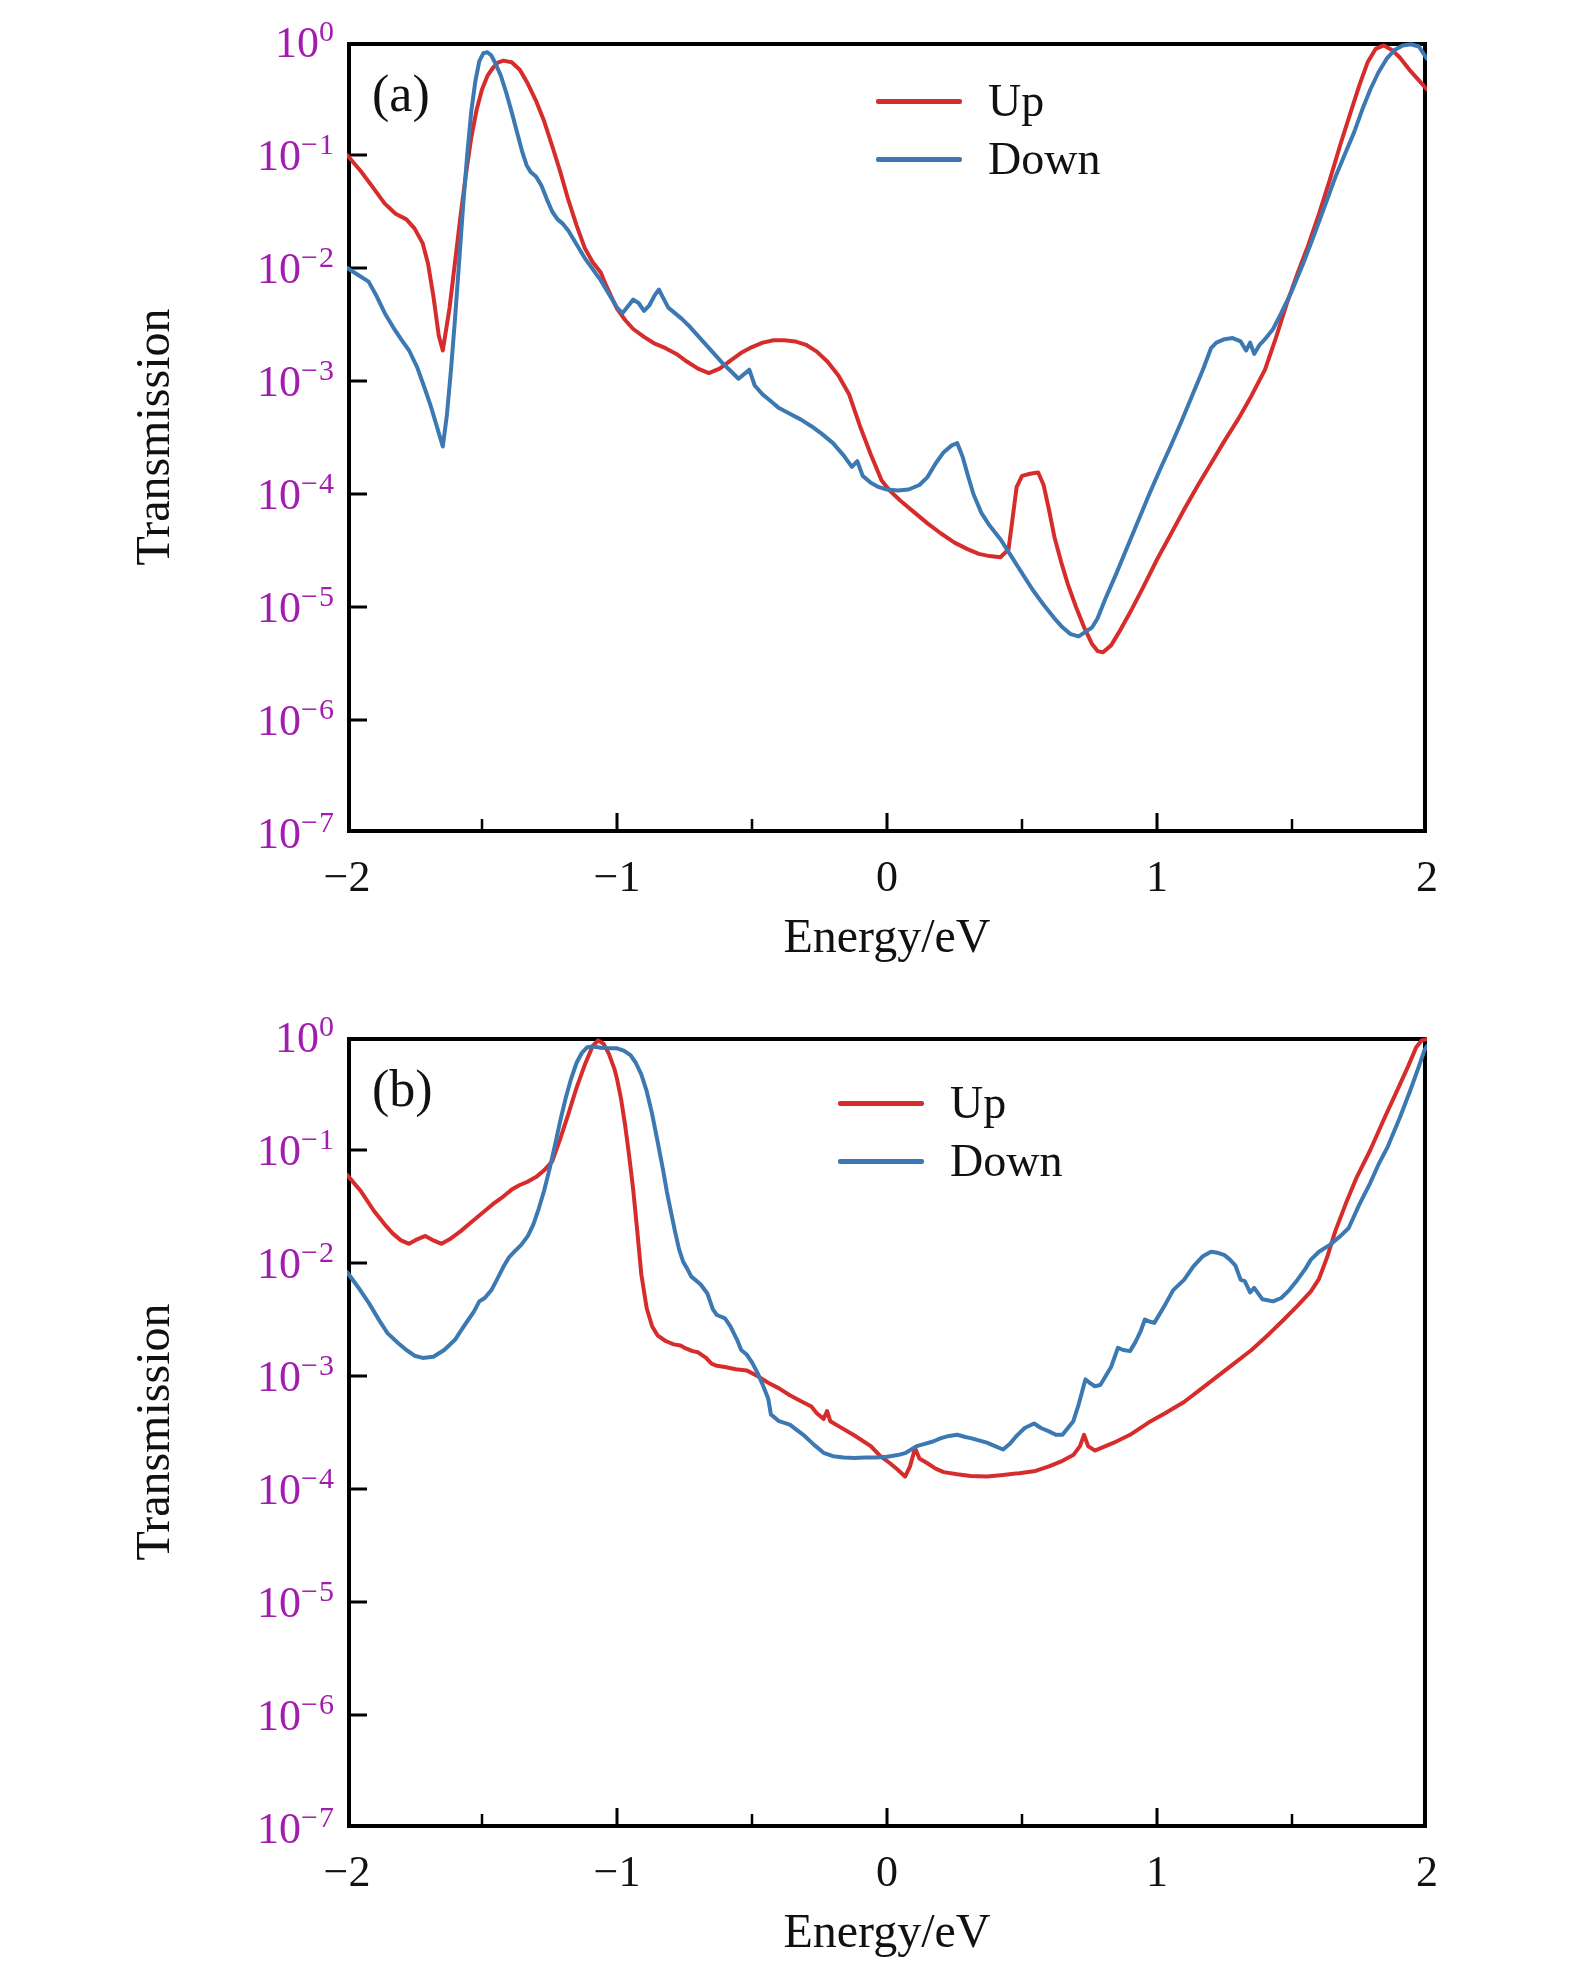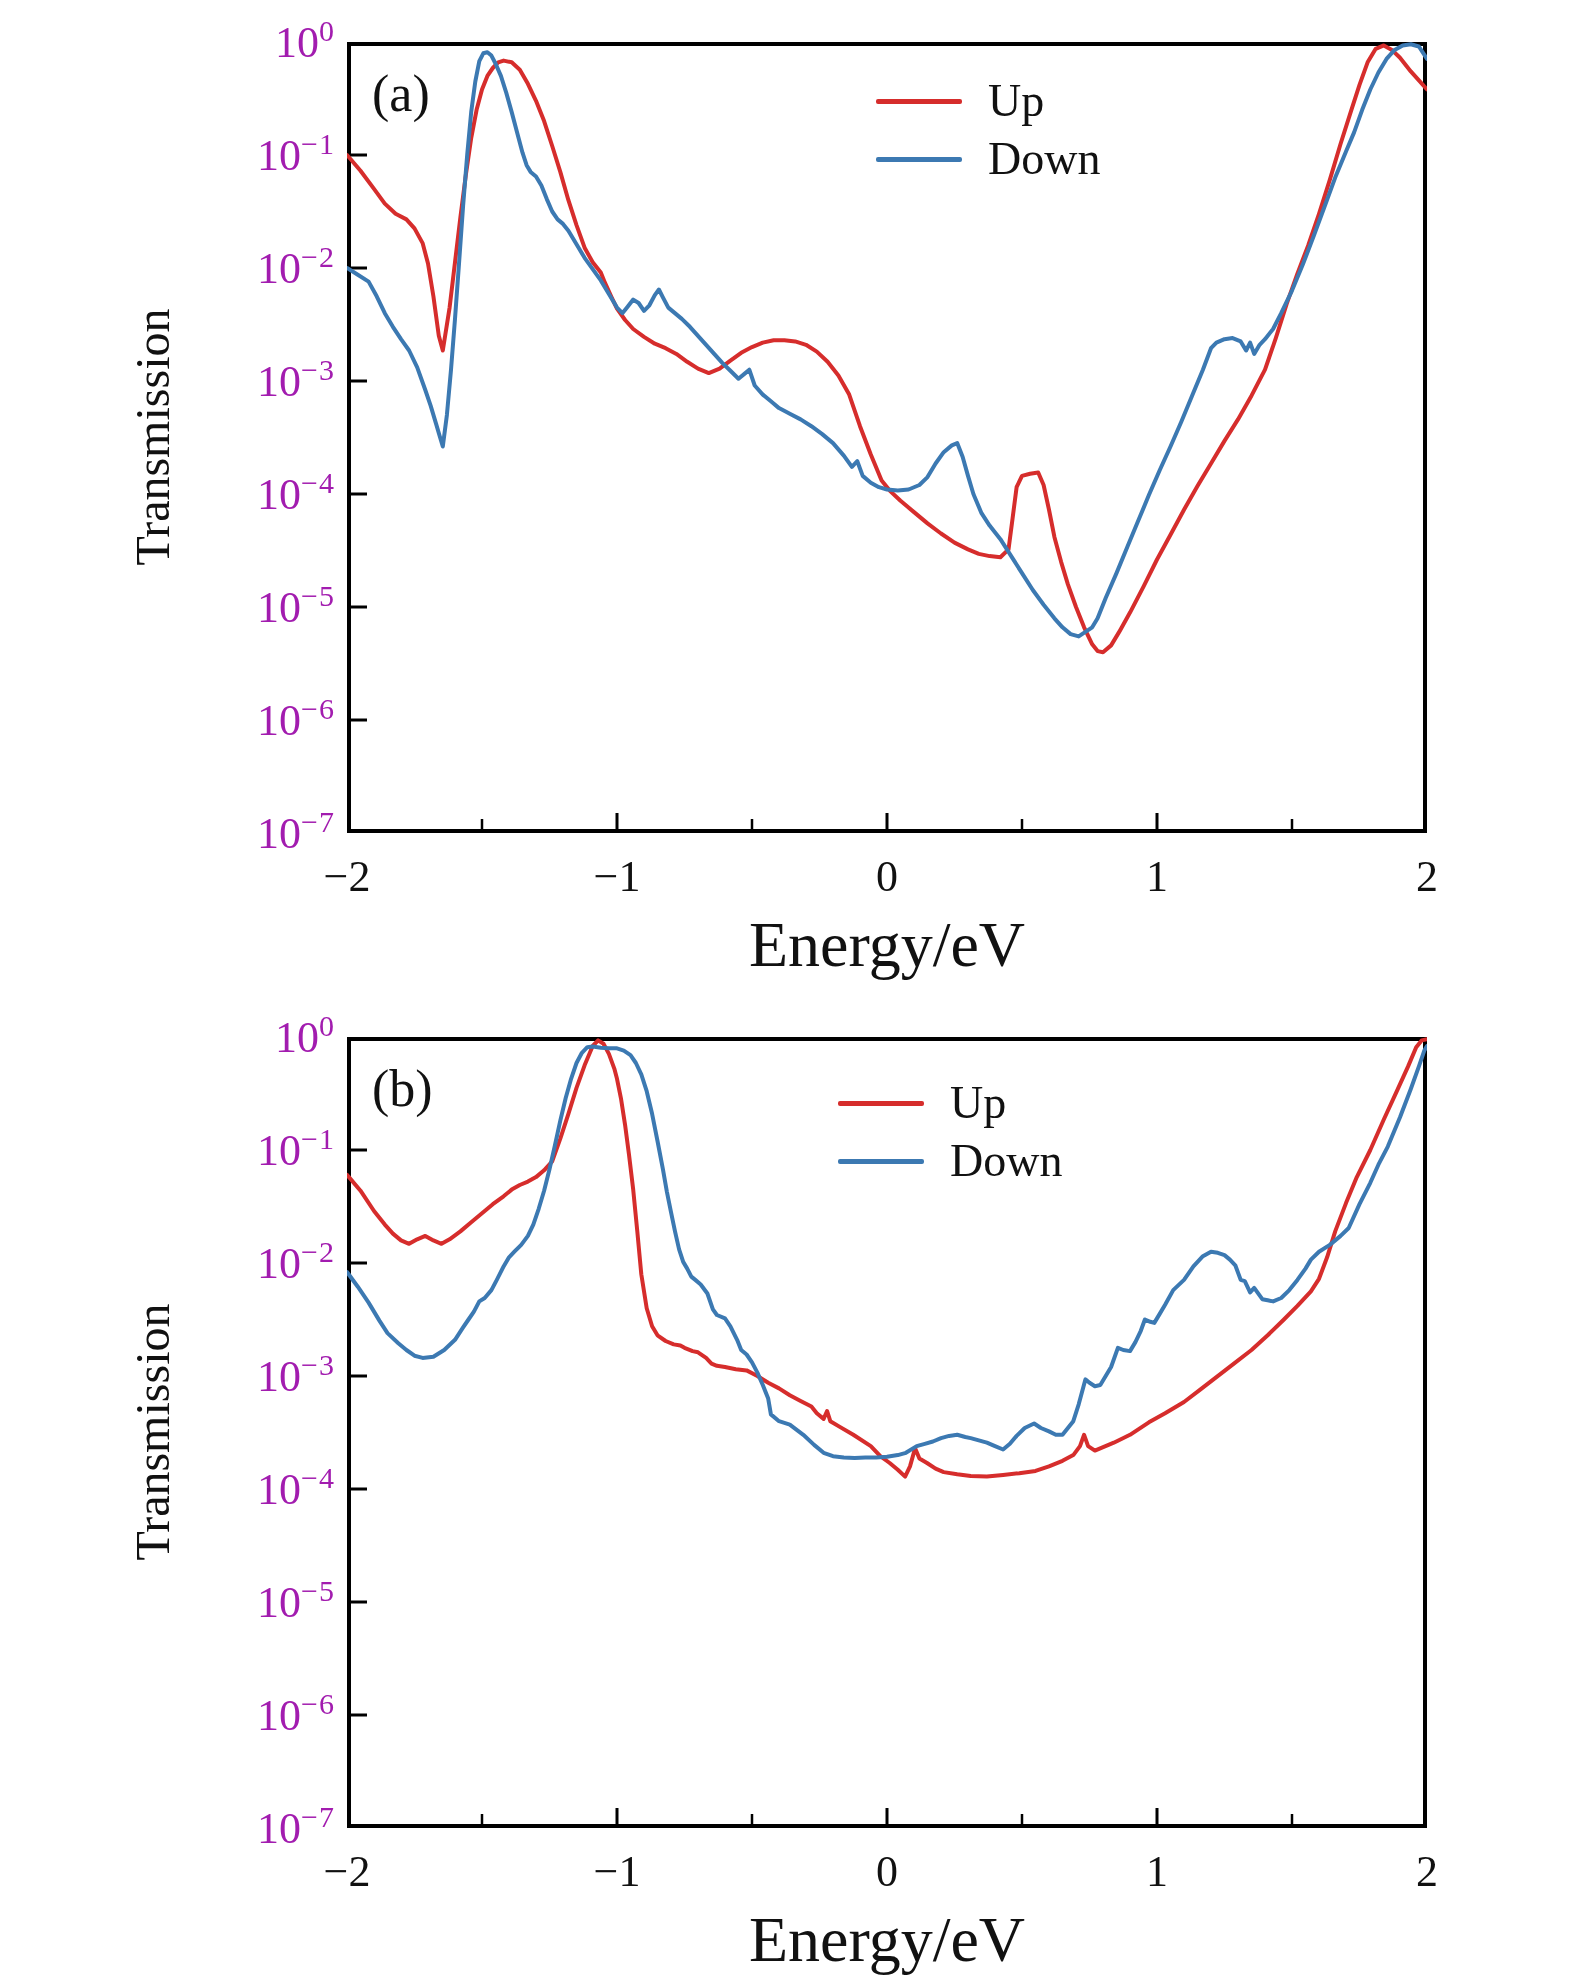--- a/index.html
+++ b/index.html
@@ -4,21 +4,21 @@
 <style>
   html,body{margin:0;padding:0;background:#ffffff;}
   body{width:1575px;height:1978px;font-family:"Liberation Serif","DejaVu Serif",serif;}
   .fig{position:relative;width:1575px;height:1978px;background:#fff;overflow:hidden;}
   .plot{position:absolute;left:347px;width:1080px;height:791px;}
   .plot.p0{top:42px;}
   .plot.p1{top:1037px;}
   .panel-tag{position:absolute;left:372px;font-size:52px;color:#111;white-space:nowrap;}
   .ylabel{position:absolute;left:152px;transform:translate(-50%,-50%) rotate(-90deg);
           font-size:48px;color:#111;white-space:nowrap;}
-  .xlabel{position:absolute;transform:translateX(-50%);font-size:64px;color:#111;white-space:nowrap;}
+  .xlabel{position:absolute;transform:translateX(-50%);font-size:48px;color:#111;white-space:nowrap;}
   .ytick{position:absolute;transform:translate(-100%,-52%);font-size:44px;color:#a21caf;white-space:nowrap;}
   .ytick sup{font-size:30px;letter-spacing:1px;}
   .xtick{position:absolute;transform:translateX(-50%);font-size:44px;color:#111;white-space:nowrap;line-height:44px;}
   .legend{position:absolute;}
   .legend-row{display:flex;align-items:center;height:46px;margin-bottom:12px;}
   .legend-swatch{display:inline-block;width:86px;height:5px;border-radius:2px;margin-right:26px;}
   .legend-text{font-size:46px;color:#111;line-height:46px;text-align:center;}
 </style>
 </head>
 <body>

